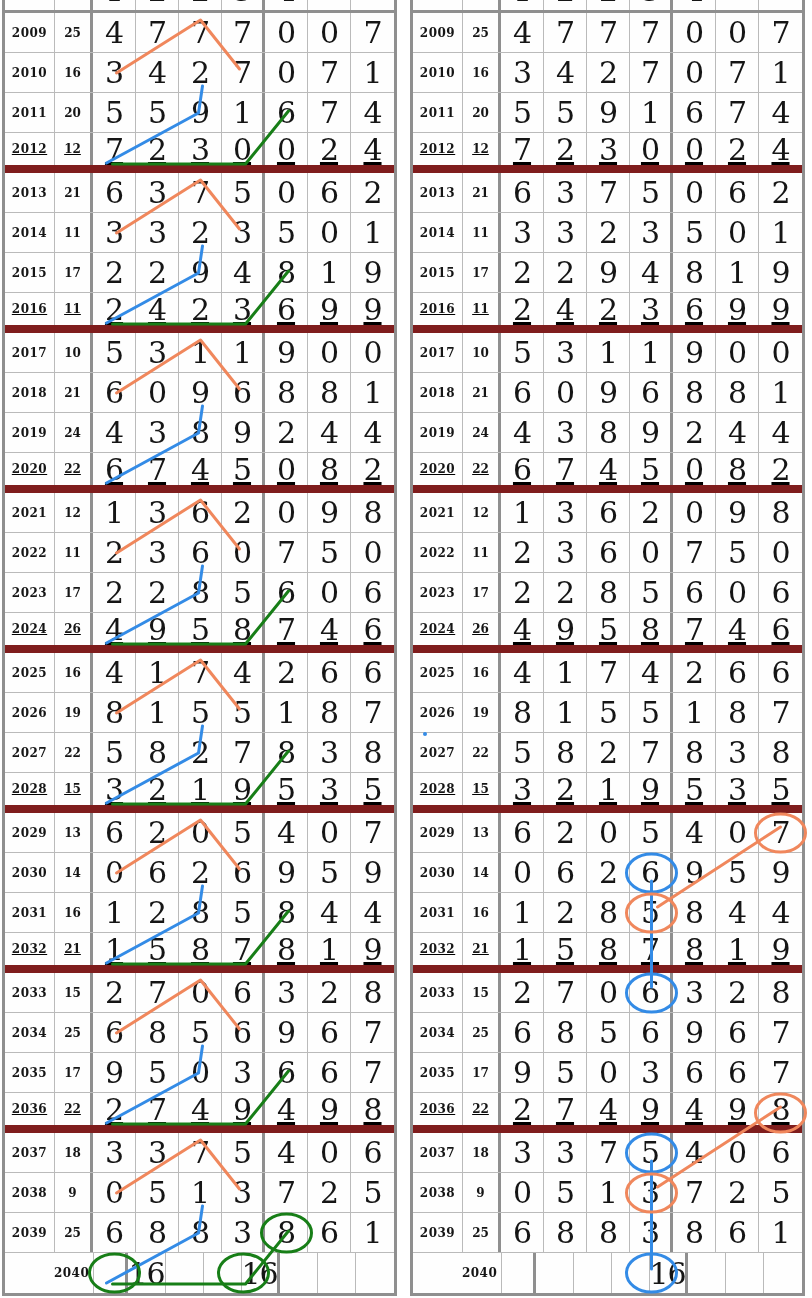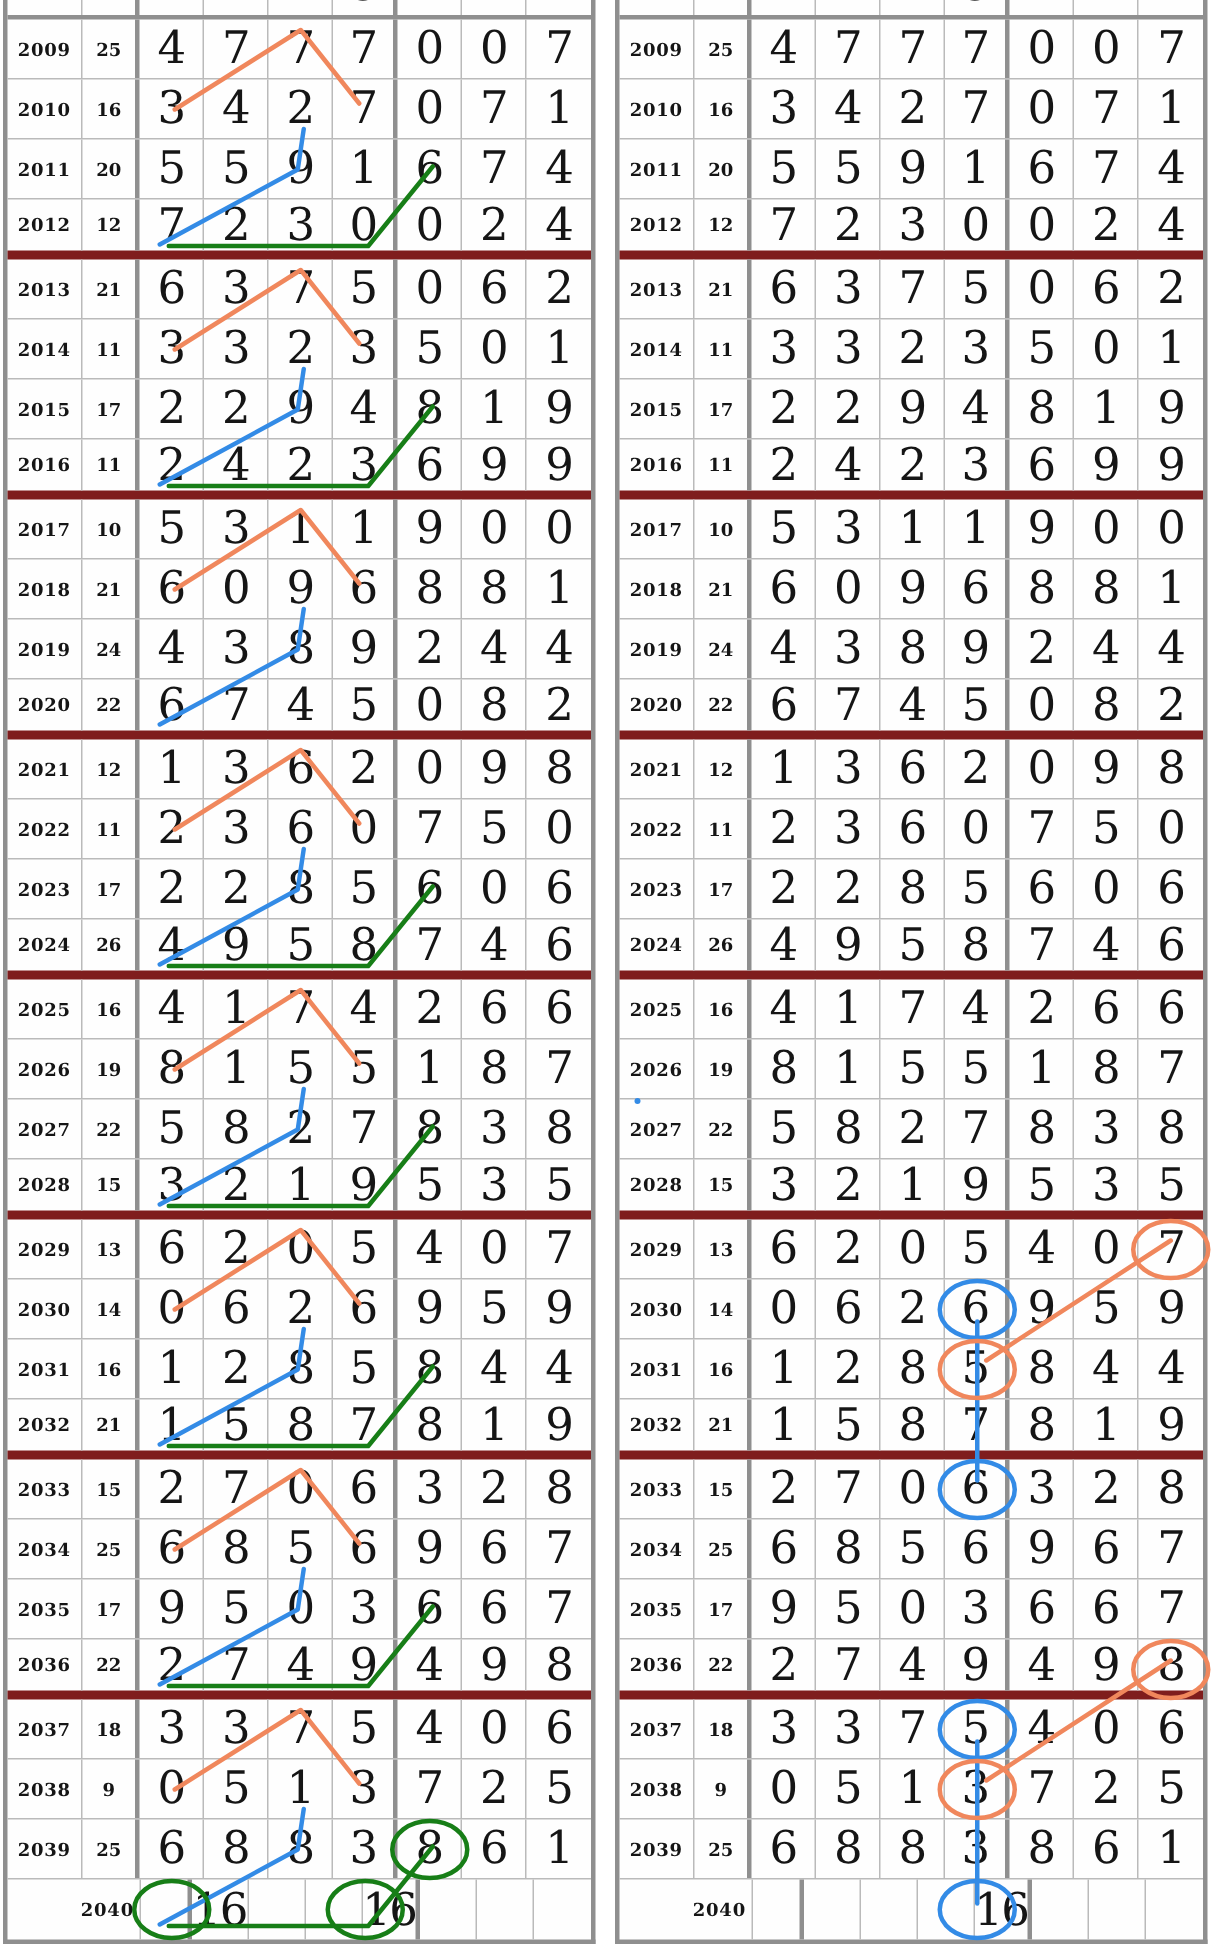--- a/index.html
+++ b/index.html
@@ -1,21 +1,21 @@
 <!DOCTYPE html>
 <html><head>
 <meta charset="utf-8">
 <style>
   html,body{margin:0;padding:0;background:#ffffff;}
   .stage{position:relative;width:812px;height:1298px;background:#ffffff;overflow:hidden;
          font-family:"DejaVu Serif", "Liberation Serif", serif;}
   .panel{position:absolute;top:0;background:#fefefe;border:3px solid #8f8f8f;border-top:none;}
   .rows{position:relative;}
   .row{display:flex;box-sizing:border-box;height:40px;border-bottom:1px solid #bababa;}
-  .row.thick{border-bottom:6px solid #7f1d1d;}
+  .row.thick{border-bottom:8px solid #7f1d1d;text-decoration:underline;}
   .row.last{border-bottom:none;margin-left:45px;}
   .row.partial{height:13px;border-bottom:3px solid #8f8f8f;}
   .cell{box-sizing:border-box;display:flex;align-items:center;justify-content:center;
         border-right:1px solid #bababa;color:#151515;position:relative;overflow:hidden;}
   .cell.year{width:50px;font-size:12px;font-weight:bold;letter-spacing:.5px;}
   .cell.num{width:38px;font-size:12px;font-weight:bold;border-right:3px solid #8f8f8f;}
   .cell.dig{width:43px;font-size:30px;letter-spacing:-1px;}
   .cell.dig.thickR{border-right:3px solid #8f8f8f;}
   .cell.dig.lastCol{border-right:none;}
   .partial .cell span{position:absolute;top:-29px;left:0;right:0;text-align:center;line-height:40px;}

